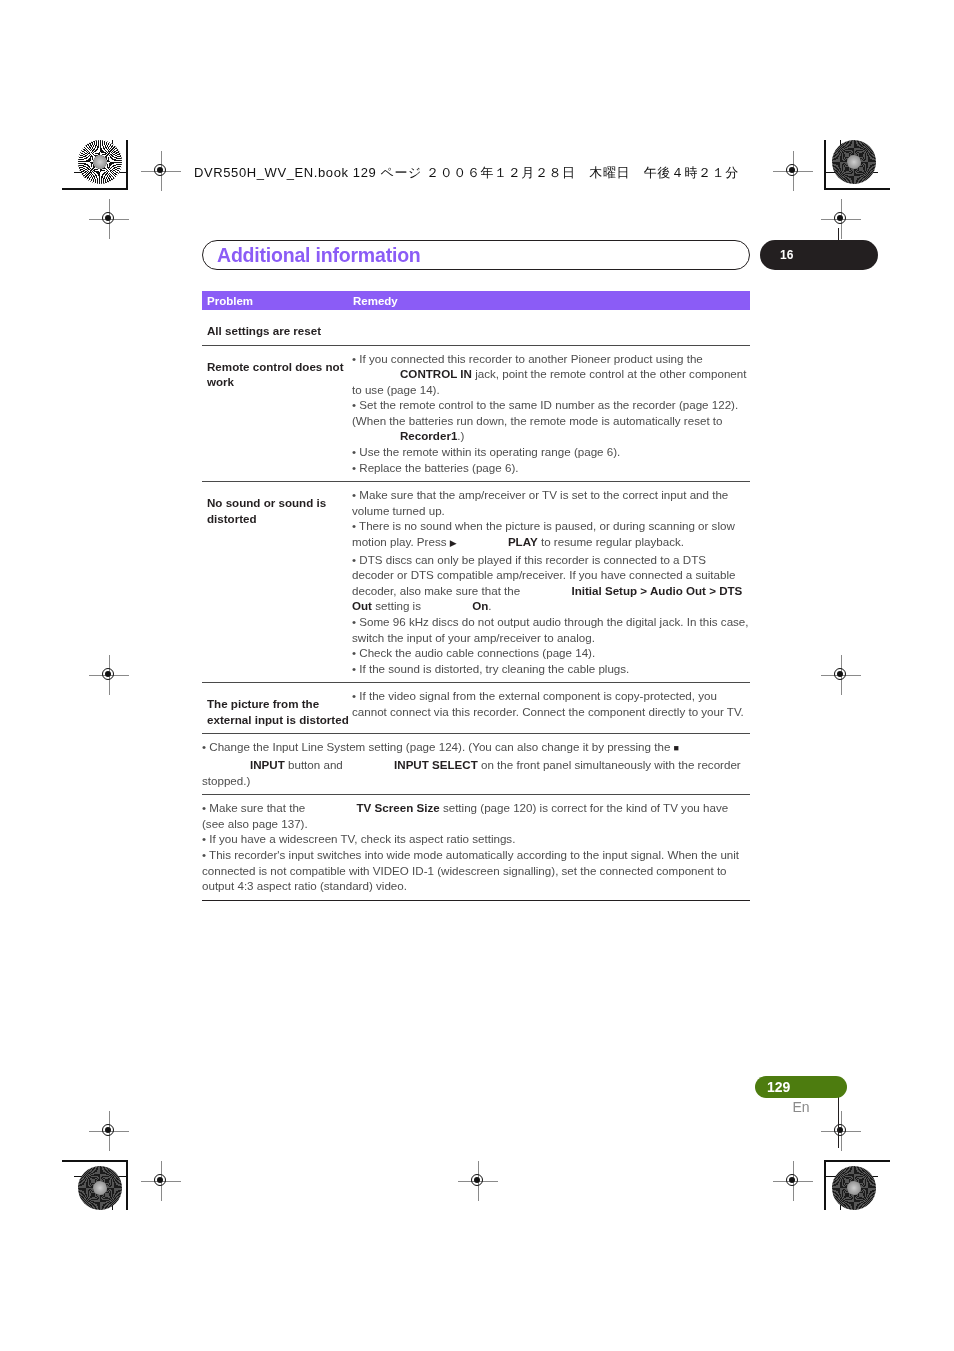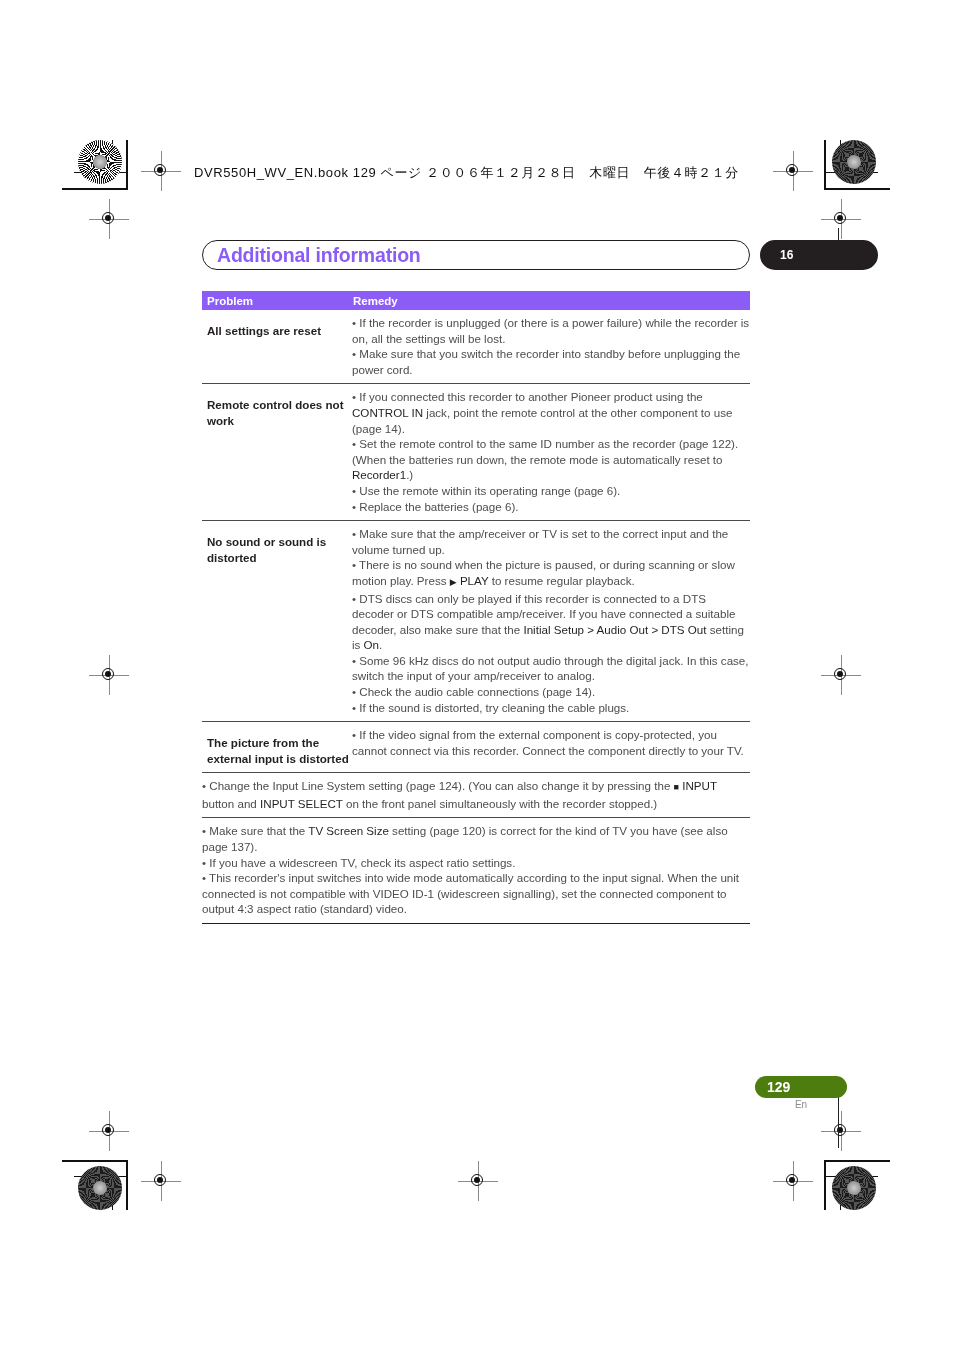--- a/index.html
+++ b/index.html
@@ -174,22 +174,23 @@
     line-height: 15.5px;
     margin-top: 8px;
   }
   .cell-remedy {
     flex: 1;
     font-size: 11.6px;
     color: #4d4d4d;
     line-height: 15.6px;
   }
   .cell-remedy .b {
-    font-weight: normal;
+    font-weight: bold;
     color: #231f20;
+    margin-left: 48px;
   }
   .glyph {
     font-size: 9px;
     color: #231f20;
   }
 
   
   .page-pill {
     position: absolute;
     left: 755px;
@@ -206,21 +207,21 @@
     font-weight: bold;
     font-size: 14px;
     padding-left: 12px;
   }
   .lang {
     position: absolute;
     left: 770px;
     top: 1099px;
     width: 62px;
     text-align: center;
-    font-size: 10px;
+    font-size: 14px;
     color: #8a8a8a;
   }
   .footer-stem {
     position: absolute;
     left: 838px;
     top: 1086px;
     width: 1.2px;
     height: 62px;
     background: #231f20;
   }
@@ -333,21 +334,20 @@
   </div>
 
   <div class="table">
     <div class="thead">
       <div class="th problem">Problem</div>
       <div class="th remedy">Remedy</div>
     </div>
     <div id="table-body">
         <div class="trow">
           <div class="cell-problem">All settings are reset</div>
-          <div class="cell-remedy">• If the recorder is unplugged (or there is a power failure) while the recorder is on, all the settings will be lost.<br>• Make sure that you switch the recorder into standby before unplugging the power cord.</div>
         </div>
         <div class="trow">
           <div class="cell-problem">Remote control does not work</div>
           <div class="cell-remedy">• If you connected this recorder to another Pioneer product using the <span class="b">CONTROL IN</span> jack, point the remote control at the other component to use (page 14).<br>• Set the remote control to the same ID number as the recorder (page 122). (When the batteries run down, the remote mode is automatically reset to <span class="b">Recorder1</span>.)<br>• Use the remote within its operating range (page 6).<br>• Replace the batteries (page 6).</div>
         </div>
         <div class="trow">
           <div class="cell-problem">No sound or sound is distorted</div>
           <div class="cell-remedy">• Make sure that the amp/receiver or TV is set to the correct input and the volume turned up.<br>• There is no sound when the picture is paused, or during scanning or slow motion play. Press <span class="glyph">▶</span> <span class="b">PLAY</span> to resume regular playback.<br>• DTS discs can only be played if this recorder is connected to a DTS decoder or DTS compatible amp/receiver. If you have connected a suitable decoder, also make sure that the <span class="b">Initial Setup &gt; Audio Out &gt; DTS Out</span> setting is <span class="b">On</span>.<br>• Some 96 kHz discs do not output audio through the digital jack. In this case, switch the input of your amp/receiver to analog.<br>• Check the audio cable connections (page 14).<br>• If the sound is distorted, try cleaning the cable plugs.</div>
         </div>
         <div class="trow">

